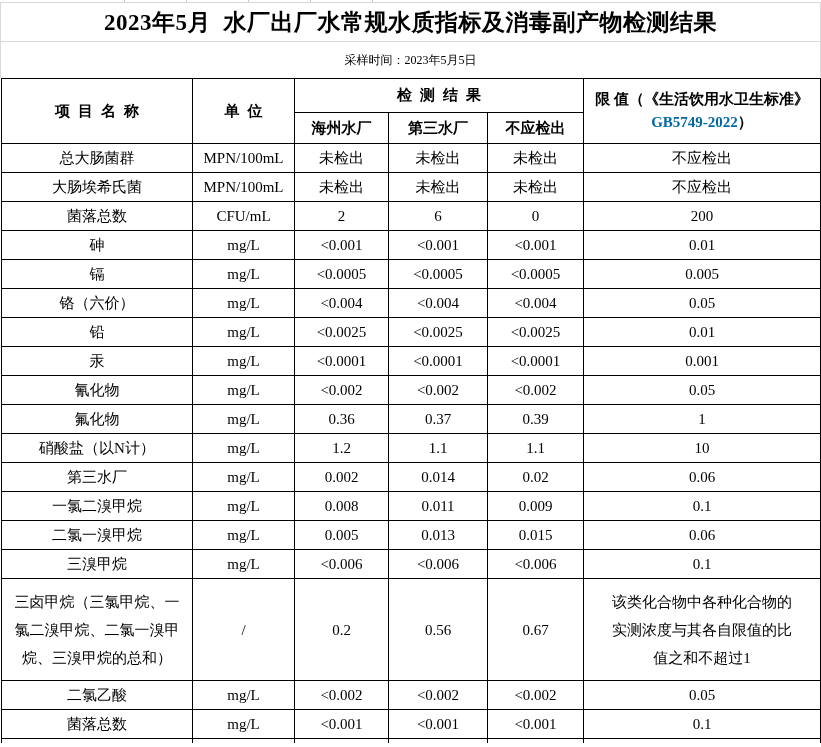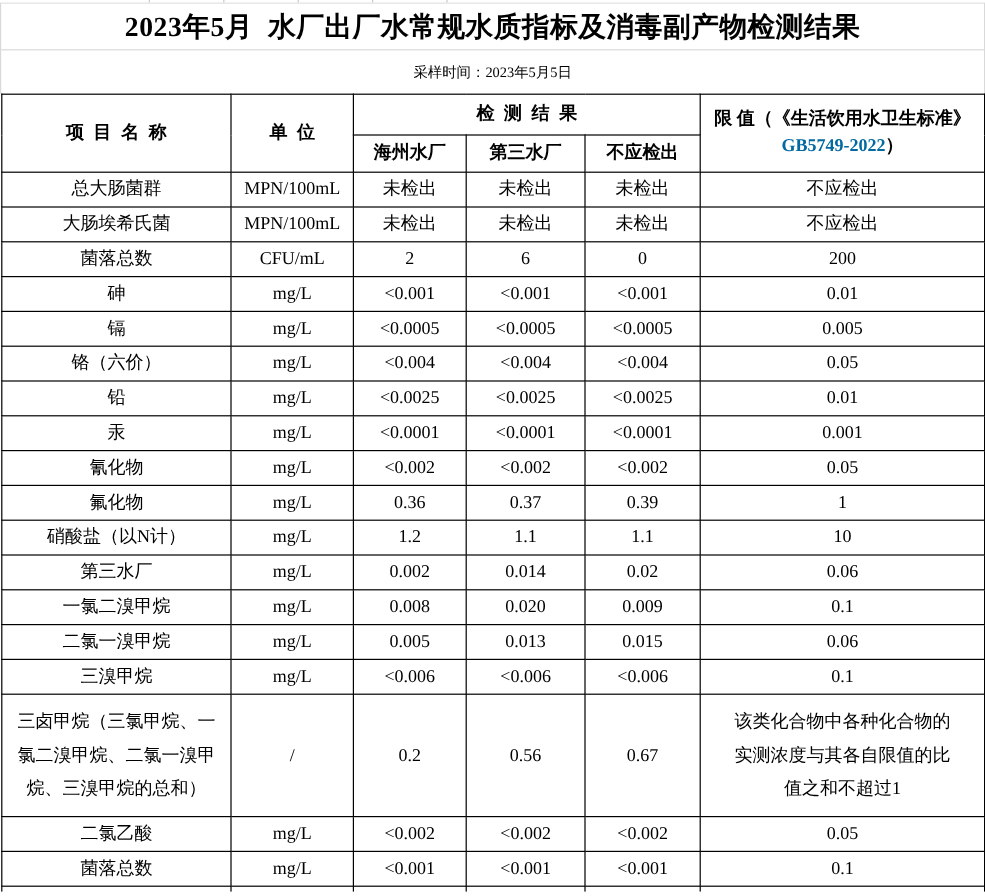--- a/index.html
+++ b/index.html
@@ -190,21 +190,21 @@
         <td>mg/L</td>
         <td>0.002</td>
         <td>0.014</td>
         <td>0.02</td>
         <td>0.06</td>
       </tr>
       <tr>
         <td>一氯二溴甲烷</td>
         <td>mg/L</td>
         <td>0.008</td>
-        <td>0.020</td>
+        <td>0.011</td>
         <td>0.009</td>
         <td>0.1</td>
       </tr>
       <tr>
         <td>二氯一溴甲烷</td>
         <td>mg/L</td>
         <td>0.005</td>
         <td>0.013</td>
         <td>0.015</td>
         <td>0.06</td>

